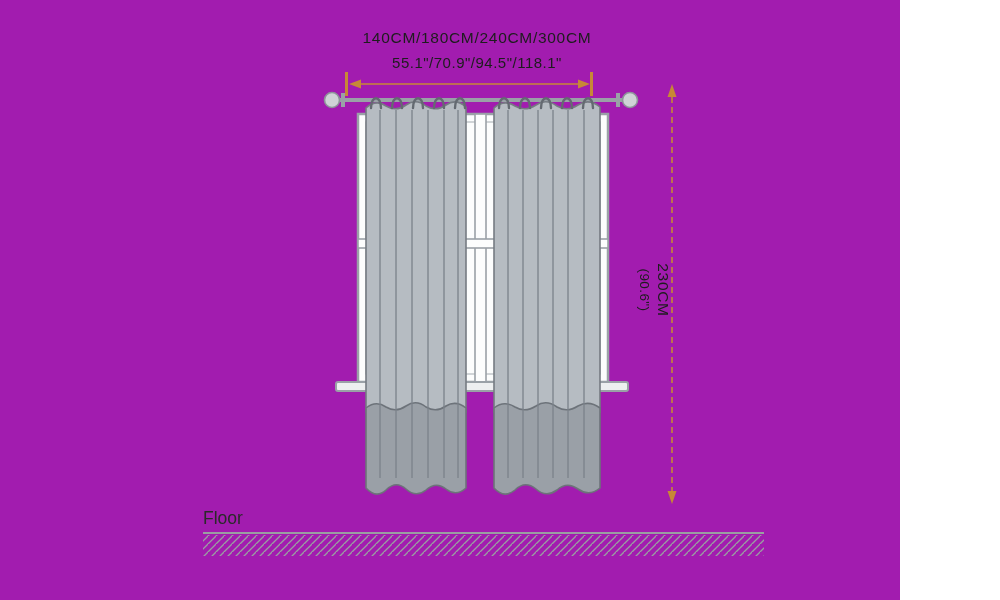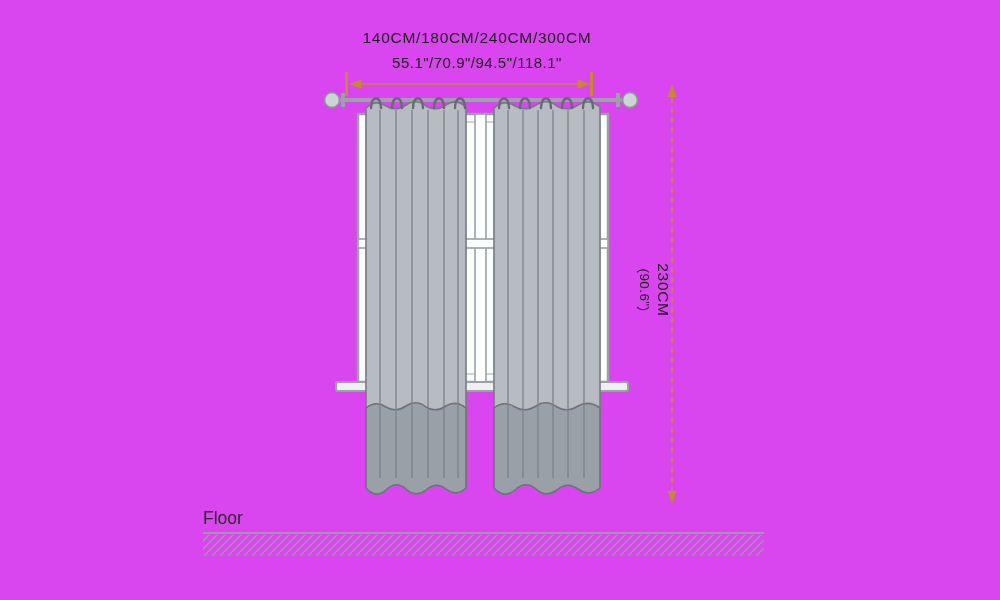--- a/index.html
+++ b/index.html
@@ -1,20 +1,20 @@
 <!DOCTYPE html>
 <html><head>
 <meta charset="utf-8">
 <style>
   html, body { margin: 0; padding: 0; background: #ffffff; }
   .stage {
     position: relative;
-    width: 1000px;
+    width: 900px;
     height: 600px;
-    background: #d946ef;
+    background: #a21caf;
     overflow: hidden;
     font-family: "Liberation Sans", sans-serif;
   }
   .stage svg { position: absolute; top: 0; left: 0; }
   text { font-family: "Liberation Sans", sans-serif; }
 </style>
 </head>
 <body>
 
 <div class="stage">

